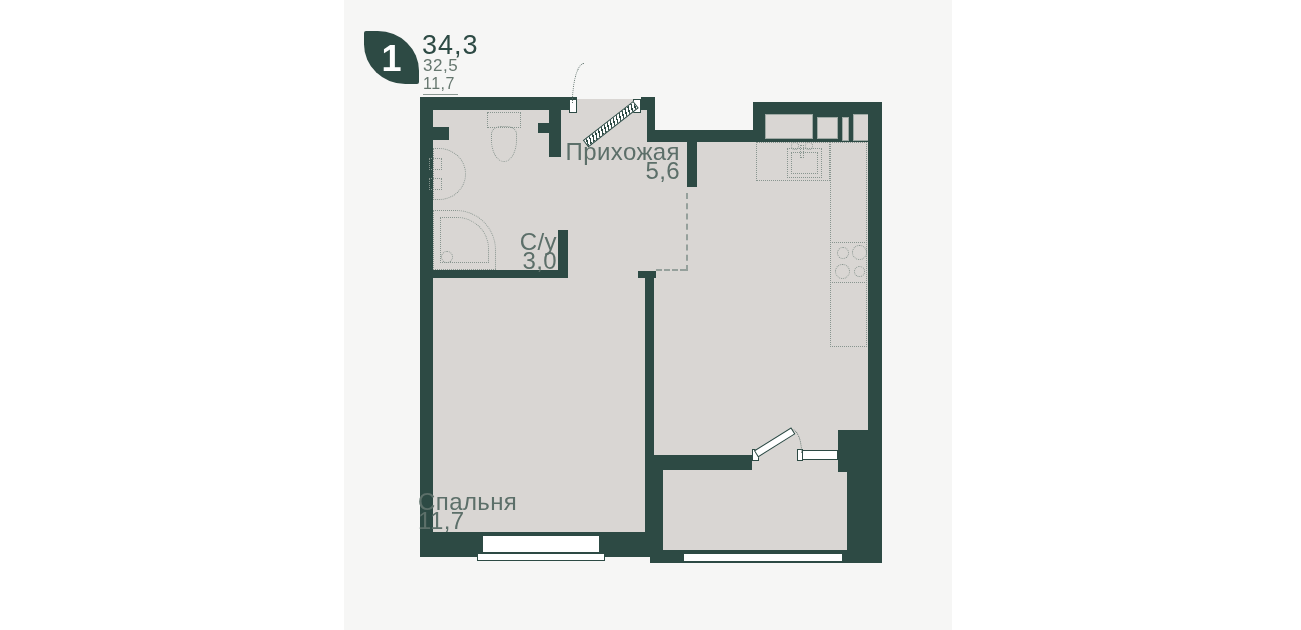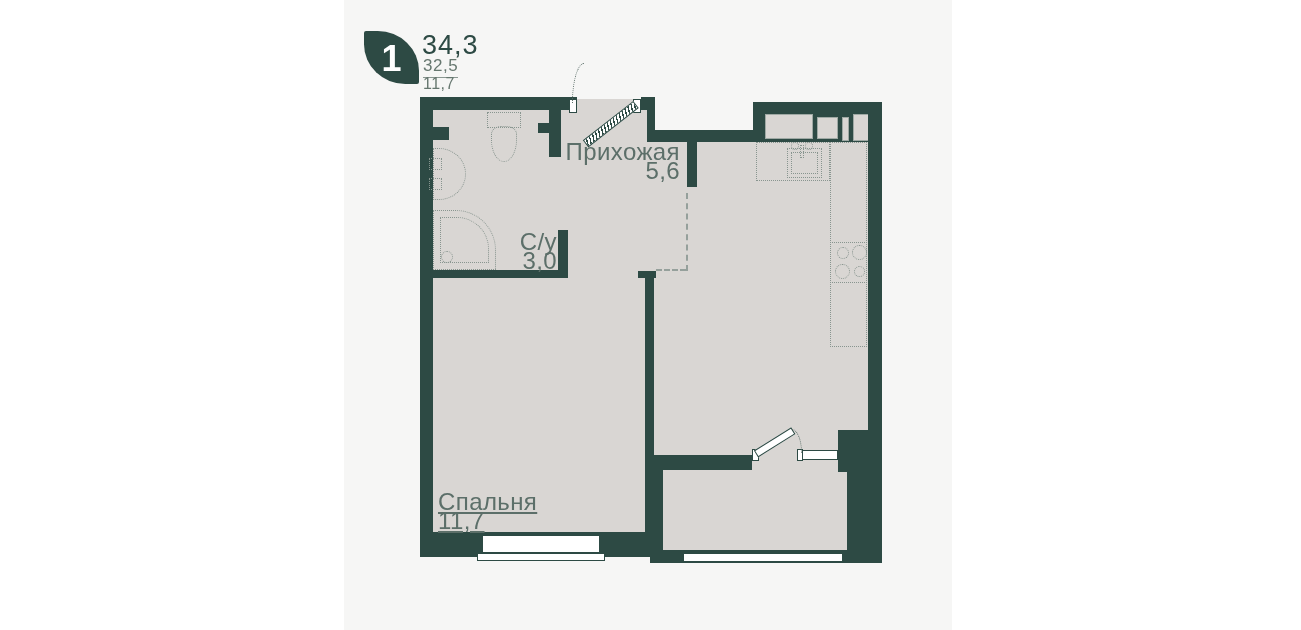--- a/index.html
+++ b/index.html
@@ -23,21 +23,21 @@
   .recess{position:absolute;background:var(--floor);border:1px solid #9fa9a4;box-sizing:border-box;}
   .roomlabel{position:absolute;color:var(--label);font-size:24px;line-height:19px;letter-spacing:0.4px;}
   .roomlabel .num{display:block;}
   .ta-r{text-align:right;}
   .leaf{position:absolute;left:364px;top:31px;width:55px;height:53px;background:var(--wall);
         border-radius:2px 75% 2px 75%;display:flex;align-items:center;justify-content:center;}
   .leaf .one{color:#fff;font-size:36px;font-weight:bold;line-height:1;margin-top:2px;}
   .area-total{position:absolute;left:422px;top:30px;font-size:27px;font-weight:normal;
               letter-spacing:1px;color:var(--wall);}
   .area-living{position:absolute;left:423px;top:56px;font-size:17px;color:#66776f;
-               border-bottom:1.5px solid #8a9791;padding-bottom:1px;letter-spacing:0.5px;}
+               border-bottom:1.5px solid #8a9791;padding-bottom:18px;letter-spacing:0.5px;}
   .area-extra{position:absolute;left:423px;top:75px;font-size:16px;color:#66776f;letter-spacing:0.5px;}
   .dash-v{position:absolute;border-left:2px dashed var(--dash);}
   .dash-h{position:absolute;border-top:2px dashed var(--dash);}
   .arc-l{position:absolute;border-top:1.6px dotted #5c6f69;border-left:1.6px dotted #5c6f69;
          border-top-left-radius:100% 100%;box-sizing:border-box;}
   .arc-r{position:absolute;border-top:1.6px dotted #5c6f69;border-right:1.6px dotted #5c6f69;
          border-top-right-radius:100% 100%;box-sizing:border-box;}
   .leaf-door{position:absolute;background:#fff;border:1px solid var(--wall);box-sizing:border-box;}
   .hatch{background-image:repeating-linear-gradient(115deg,#ffffff 0 2px,var(--wall) 2px 3.4px);}
   .circle{border-radius:50%;}
@@ -128,17 +128,17 @@
   <div class="dotted circle" style="left:854px;top:266px;width:11px;height:11px;"></div>
 
   <div class="roomlabel ta-r" style="left:560px;top:142px;width:120px;">
     <span>Прихожая</span>
     <span class="num">5,6</span>
   </div>
   <div class="roomlabel ta-r" style="left:497px;top:232px;width:60px;">
     <span>С/у</span>
     <span class="num">3,0</span>
   </div>
-  <div class="roomlabel" style="left:438px;top:492px;width:110px;text-decoration:underline;">
+  <div class="roomlabel" style="left:418px;top:492px;width:110px;">
     <span>Спальня</span>
     <span class="num">11,7</span>
   </div>
 </div>
 
 </body></html>

